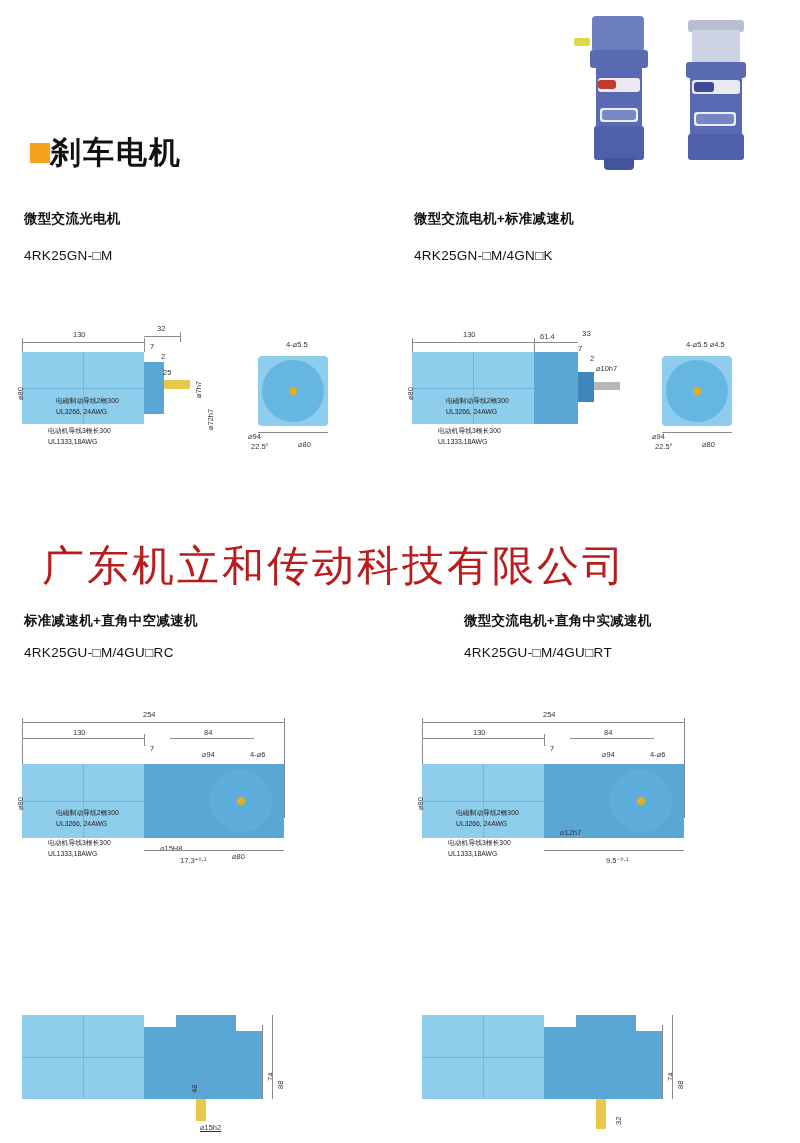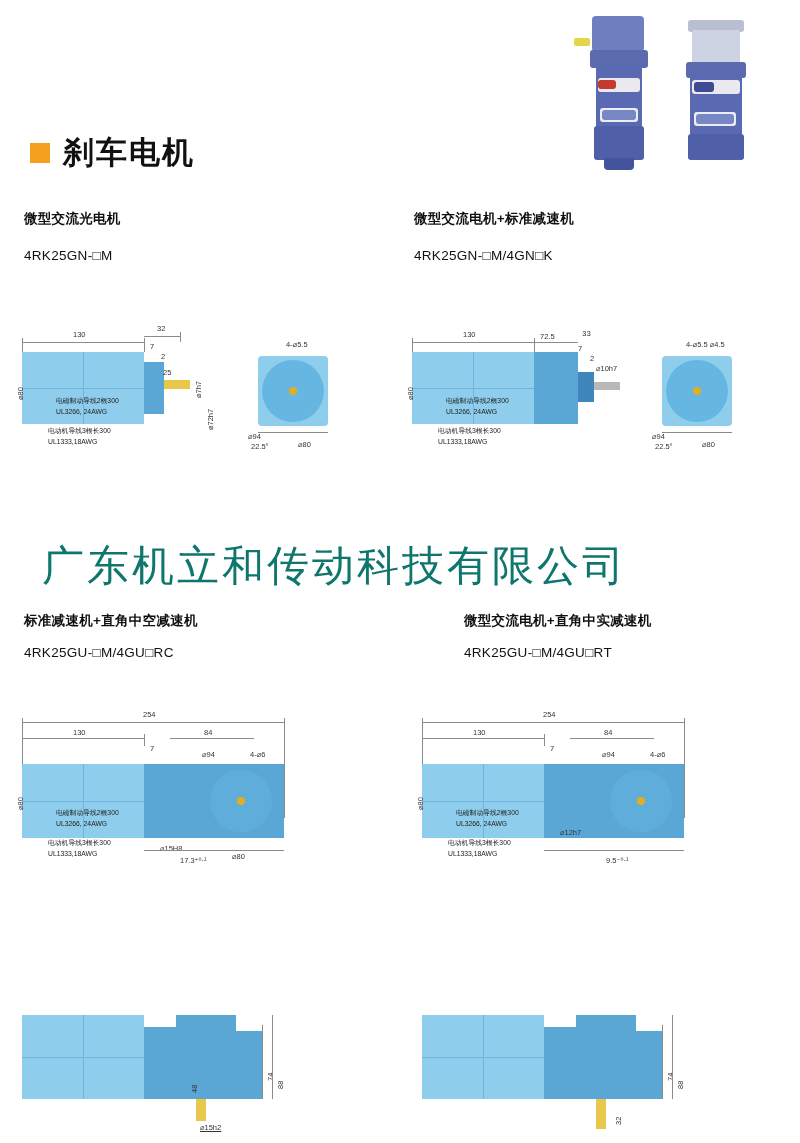--- a/index.html
+++ b/index.html
@@ -7,37 +7,37 @@
     width:800px;height:1143px;
     background:#ffffff;
     font-family:"Liberation Sans","DejaVu Sans",sans-serif;
     color:#1a1a1a;
     position:relative;
     overflow:hidden;
   }
   .page{position:relative;width:800px;height:1143px;}
 
   
-  .title-row{position:absolute;left:30px;top:132px;display:flex;align-items:center;gap:13px;justify-content:space-between;}
+  .title-row{position:absolute;left:30px;top:132px;display:flex;align-items:center;gap:0;justify-content:space-between;}
   .title-square{width:20px;height:20px;background:#f5a01e;display:block;}
   .title-text{font-size:31px;font-weight:bold;letter-spacing:2px;color:#111;}
 
   
   .photos{position:absolute;right:16px;top:6px;width:210px;height:175px;}
   .motor{position:absolute;}
   .m-body{position:absolute;border-radius:3px;}
 
   
   .sec-title{position:absolute;font-size:13.5px;font-weight:bold;color:#111;letter-spacing:.3px;}
   .sec-model{position:absolute;font-size:13.5px;color:#111;letter-spacing:.3px;}
 
   
   .watermark{
     position:absolute;left:42px;top:538px;width:720px;
-    font-size:42px;color:#0f766e;letter-spacing:3px;white-space:nowrap;
+    font-size:42px;color:#b91c1c;letter-spacing:3px;white-space:nowrap;
     font-weight:normal;
   }
 
   
   .note{position:absolute;left:412px;top:488px;font-size:11px;color:#222;}
 
   
   .draw{position:absolute;}
   .blk{position:absolute;background:#8ecdeb;}
   .blk.dark{background:#5aa7d6;}
@@ -138,21 +138,21 @@
     <div class="vline" style="left:73px;top:32px;height:72px;background:#6fb4dd;"></div>
     <div class="hline" style="left:12px;top:68px;width:122px;background:#6fb4dd;"></div>
     <div class="blk dark" style="left:134px;top:32px;width:44px;height:72px;"></div>
     <div class="blk darker" style="left:178px;top:52px;width:16px;height:30px;"></div>
     <div class="greyshaft" style="left:194px;top:62px;width:26px;height:8px;"></div>
     <div class="hline" style="left:12px;top:22px;width:122px;"></div>
     <div class="vline" style="left:12px;top:18px;height:14px;"></div>
     <div class="vline" style="left:134px;top:18px;height:14px;"></div>
     <div class="dim" style="left:63px;top:10px;">130</div>
     <div class="hline" style="left:134px;top:22px;width:44px;"></div>
-    <div class="dim" style="left:140px;top:12px;">72.5</div>
+    <div class="dim" style="left:140px;top:12px;">61.4</div>
     <div class="dim" style="left:182px;top:10px;font-family:Liberation Mono, monospace;">33</div>
     <div class="dim" style="left:178px;top:24px;">7</div>
     <div class="dim" style="left:190px;top:34px;">2</div>
     <div class="dim v" style="left:6px;top:80px;">⌀80</div>
     <div class="dim" style="left:196px;top:44px;">⌀10h7</div>
     <div class="lbl" style="left:46px;top:76px;">电磁制动导线2根300</div>
     <div class="lbl" style="left:46px;top:88px;">UL3266, 24AWG</div>
     <div class="lbl" style="left:38px;top:106px;">电动机导线3根长300</div>
     <div class="lbl" style="left:38px;top:118px;">UL1333,18AWG</div>
 

